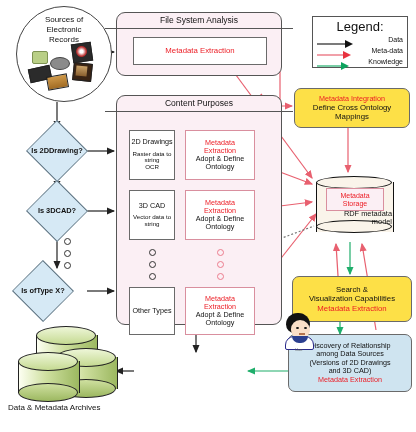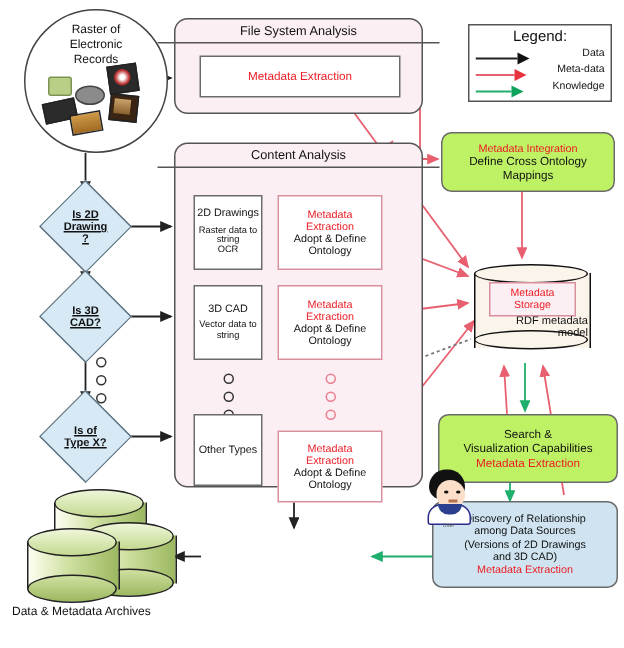--- a/index.html
+++ b/index.html
@@ -32,25 +32,25 @@
   .rbox{position:absolute;box-sizing:border-box;background:#fff;border:1.1px solid #d98f9e;
         display:flex;flex-direction:column;align-items:center;justify-content:center;
         text-align:center;line-height:1.12;}
   .red{color:#ec1c24;}
   .t7{font-size:6.2px;} .t8{font-size:7.2px;} .t85{font-size:7.8px;}
 
   
   .dia{position:absolute;width:62px;height:46px;}
   .dia .shape{position:absolute;inset:0;background:#d6e9f5;border:1.1px solid #5b6f7c;
               transform:rotate(45deg) scale(.707,.95);}
-  .dia .txt{position:absolute;inset:0;display:flex;flex-direction:column;align-items:center;
-            justify-content:center;font-size:7.4px;font-weight:bold;line-height:1.12;text-decoration:underline;}
-
-  
-  .card{position:absolute;box-sizing:border-box;background:#bef264;border:1.1px solid #6a6a6a;
+  .dia .txt{position:absolute;inset:0;display:flex;flex-direction:row;align-items:center;
+            justify-content:center;font-size:7.4px;font-weight:bold;line-height:1.12;}
+
+  
+  .card{position:absolute;box-sizing:border-box;background:#fde047;border:1.1px solid #6a6a6a;
         border-radius:7px;display:flex;flex-direction:column;align-items:center;
         justify-content:center;text-align:center;line-height:1.18;}
   .card.blue{background:#cfe4f0;border-color:#6a6a6a;}
 
   
   .cyl{position:absolute;left:316px;top:176px;width:76px;height:62px;}
   .cyl .body{position:absolute;left:0;top:6px;width:76px;height:50px;background:#faf4ea;
              border-left:1.3px solid #111;border-right:1.3px solid #111;}
   .cyl .top{position:absolute;left:0;top:0px;width:76px;height:13px;background:#faf4ea;
             border:1.3px solid #111;border-radius:50%;box-sizing:border-box;}
@@ -58,21 +58,21 @@
             border:1.3px solid #111;border-radius:50%;box-sizing:border-box;}
   .cyl .inner{position:absolute;left:10px;top:12px;width:56px;height:21px;background:#fbeff4;
               border:1px solid #d98f9e;display:flex;flex-direction:column;align-items:center;
               justify-content:center;font-size:7px;line-height:1.1;}
   .cyl .sub{position:absolute;left:0;top:34px;width:76px;text-align:right;font-size:7.4px;
             line-height:1.12;}
 
   
   .legend{position:absolute;left:312px;top:16px;width:96px;height:52px;background:#fff;
           border:1.1px solid #555;box-sizing:border-box;}
-  .legend .ttl{text-align:center;font-size:10px;padding-top:2px;}
+  .legend .ttl{text-align:center;font-size:13px;padding-top:2px;}
   .legend .row{display:flex;align-items:center;height:11px;padding:0 4px;}
   .legend .row .ln{flex:0 0 36px;height:10px;position:relative;}
   .legend .row .lbl{flex:1;text-align:right;font-size:7px;}
 
   
   .gcyl{position:absolute;}
   .gcyl .gbody{position:absolute;left:0;top:9px;width:100%;height:calc(100% - 18px);
                background:linear-gradient(to right,#fdfff2 0%,#cfe0a0 45%,#9cb860 100%);
                border-left:1.4px solid #222;border-right:1.4px solid #222;}
   .gcyl .gtop{position:absolute;left:0;top:0;width:100%;height:19px;box-sizing:border-box;
@@ -199,21 +199,21 @@
             <line x1="0" y1="5" x2="24" y2="5" stroke="#1fae6b" stroke-width="1.2"></line>
             <path d="M24,1 L32,5 L24,9 Z" fill="#0da35e"></path>
           </svg>
       </span>
       <span class="lbl">Knowledge</span>
     </div>
   </div>
 
   <div class="node src-circle">
     <div class="lbl">
-      <div>Raster of</div>
+      <div>Sources of</div>
       <div>Electronic</div>
       <div>Records</div>
     </div>
     <span class="media" style="left:15px;top:44px;width:14px;height:11px;background:#b9cf86;border-color:#7e9353;border-radius:2px;"></span>
     <span class="media" style="left:55px;top:36px;width:18px;height:17px;background:#2a2a2a;transform:rotate(-8deg);"></span>
     <span style="position:absolute;left:59px;top:39px;width:11px;height:11px;border-radius:50%;background:radial-gradient(circle,#fff 20%,#b33 60%,#711 100%);transform:rotate(-8deg);"></span>
     <span class="media" style="left:33px;top:50px;width:18px;height:11px;background:#8b8b8b;border-radius:50%;border-color:#444;"></span>
     <span class="media" style="left:12px;top:60px;width:20px;height:12px;background:#2b2b2b;transform:rotate(-12deg);"></span>
     <span class="media" style="left:56px;top:56px;width:17px;height:16px;background:#3a2414;transform:rotate(6deg);"></span>
     <span style="position:absolute;left:59px;top:59px;width:11px;height:10px;background:linear-gradient(#caa36a,#8a5f2e);transform:rotate(6deg);"></span>
@@ -223,21 +223,21 @@
   <div class="node panel fsa">
     <div class="panel-hd">File System Analysis</div>
     <div class="panel-body">
       <div class="wbox t85" style="left:16px;top:8px;width:134px;height:28px;">
         <span class="red">Metadata Extraction</span>
       </div>
     </div>
   </div>
 
   <div class="node panel ca">
-    <div class="panel-hd">Content Analysis</div>
+    <div class="panel-hd">Content Purposes</div>
     <div class="panel-body">
 
       <div class="wbox" style="left:12px;top:18px;width:46px;height:50px;">
         <span class="t8">2D Drawings</span>
         <span class="t7" style="margin-top:4px;">Raster data to</span>
         <span class="t7">string</span>
         <span class="t7">OCR</span>
       </div>
       <div class="rbox" style="left:68px;top:18px;width:70px;height:50px;">
         <span class="t8 red">Metadata</span>
@@ -258,21 +258,21 @@
         <span class="t8">Ontology</span>
       </div>
 
       <span class="dot k" style="left:32px;top:137px;"></span>
       <span class="dot k" style="left:32px;top:149px;"></span>
       <span class="dot k" style="left:32px;top:161px;"></span>
       <span class="dot r" style="left:100px;top:137px;"></span>
       <span class="dot r" style="left:100px;top:149px;"></span>
       <span class="dot r" style="left:100px;top:161px;"></span>
 
-      <div class="wbox" style="left:12px;top:164px;width:46px;height:48px;">
+      <div class="wbox" style="left:12px;top:175px;width:46px;height:48px;">
         <span class="t8">Other Types</span>
       </div>
       <div class="rbox" style="left:68px;top:175px;width:70px;height:48px;">
         <span class="t8 red">Metadata</span>
         <span class="t8 red">Extraction</span>
         <span class="t8">Adopt &amp; Define</span>
         <span class="t8">Ontology</span>
       </div>
     </div>
   </div>
@@ -285,21 +285,21 @@
       <span>?</span>
     </div>
   </div>
   <div class="dia" style="left:26px;top:188px;">
     <div class="shape"></div>
     <div class="txt">
       <span>Is 3D</span>
       <span>CAD?</span>
     </div>
   </div>
-  <div class="dia" style="left:26px;top:268px;">
+  <div class="dia" style="left:12px;top:268px;">
     <div class="shape"></div>
     <div class="txt">
       <span>Is of</span>
       <span>Type X?</span>
     </div>
   </div>
 
   <span class="dot k" style="left:64px;top:238px;"></span>
   <span class="dot k" style="left:64px;top:250px;"></span>
   <span class="dot k" style="left:64px;top:262px;"></span>

